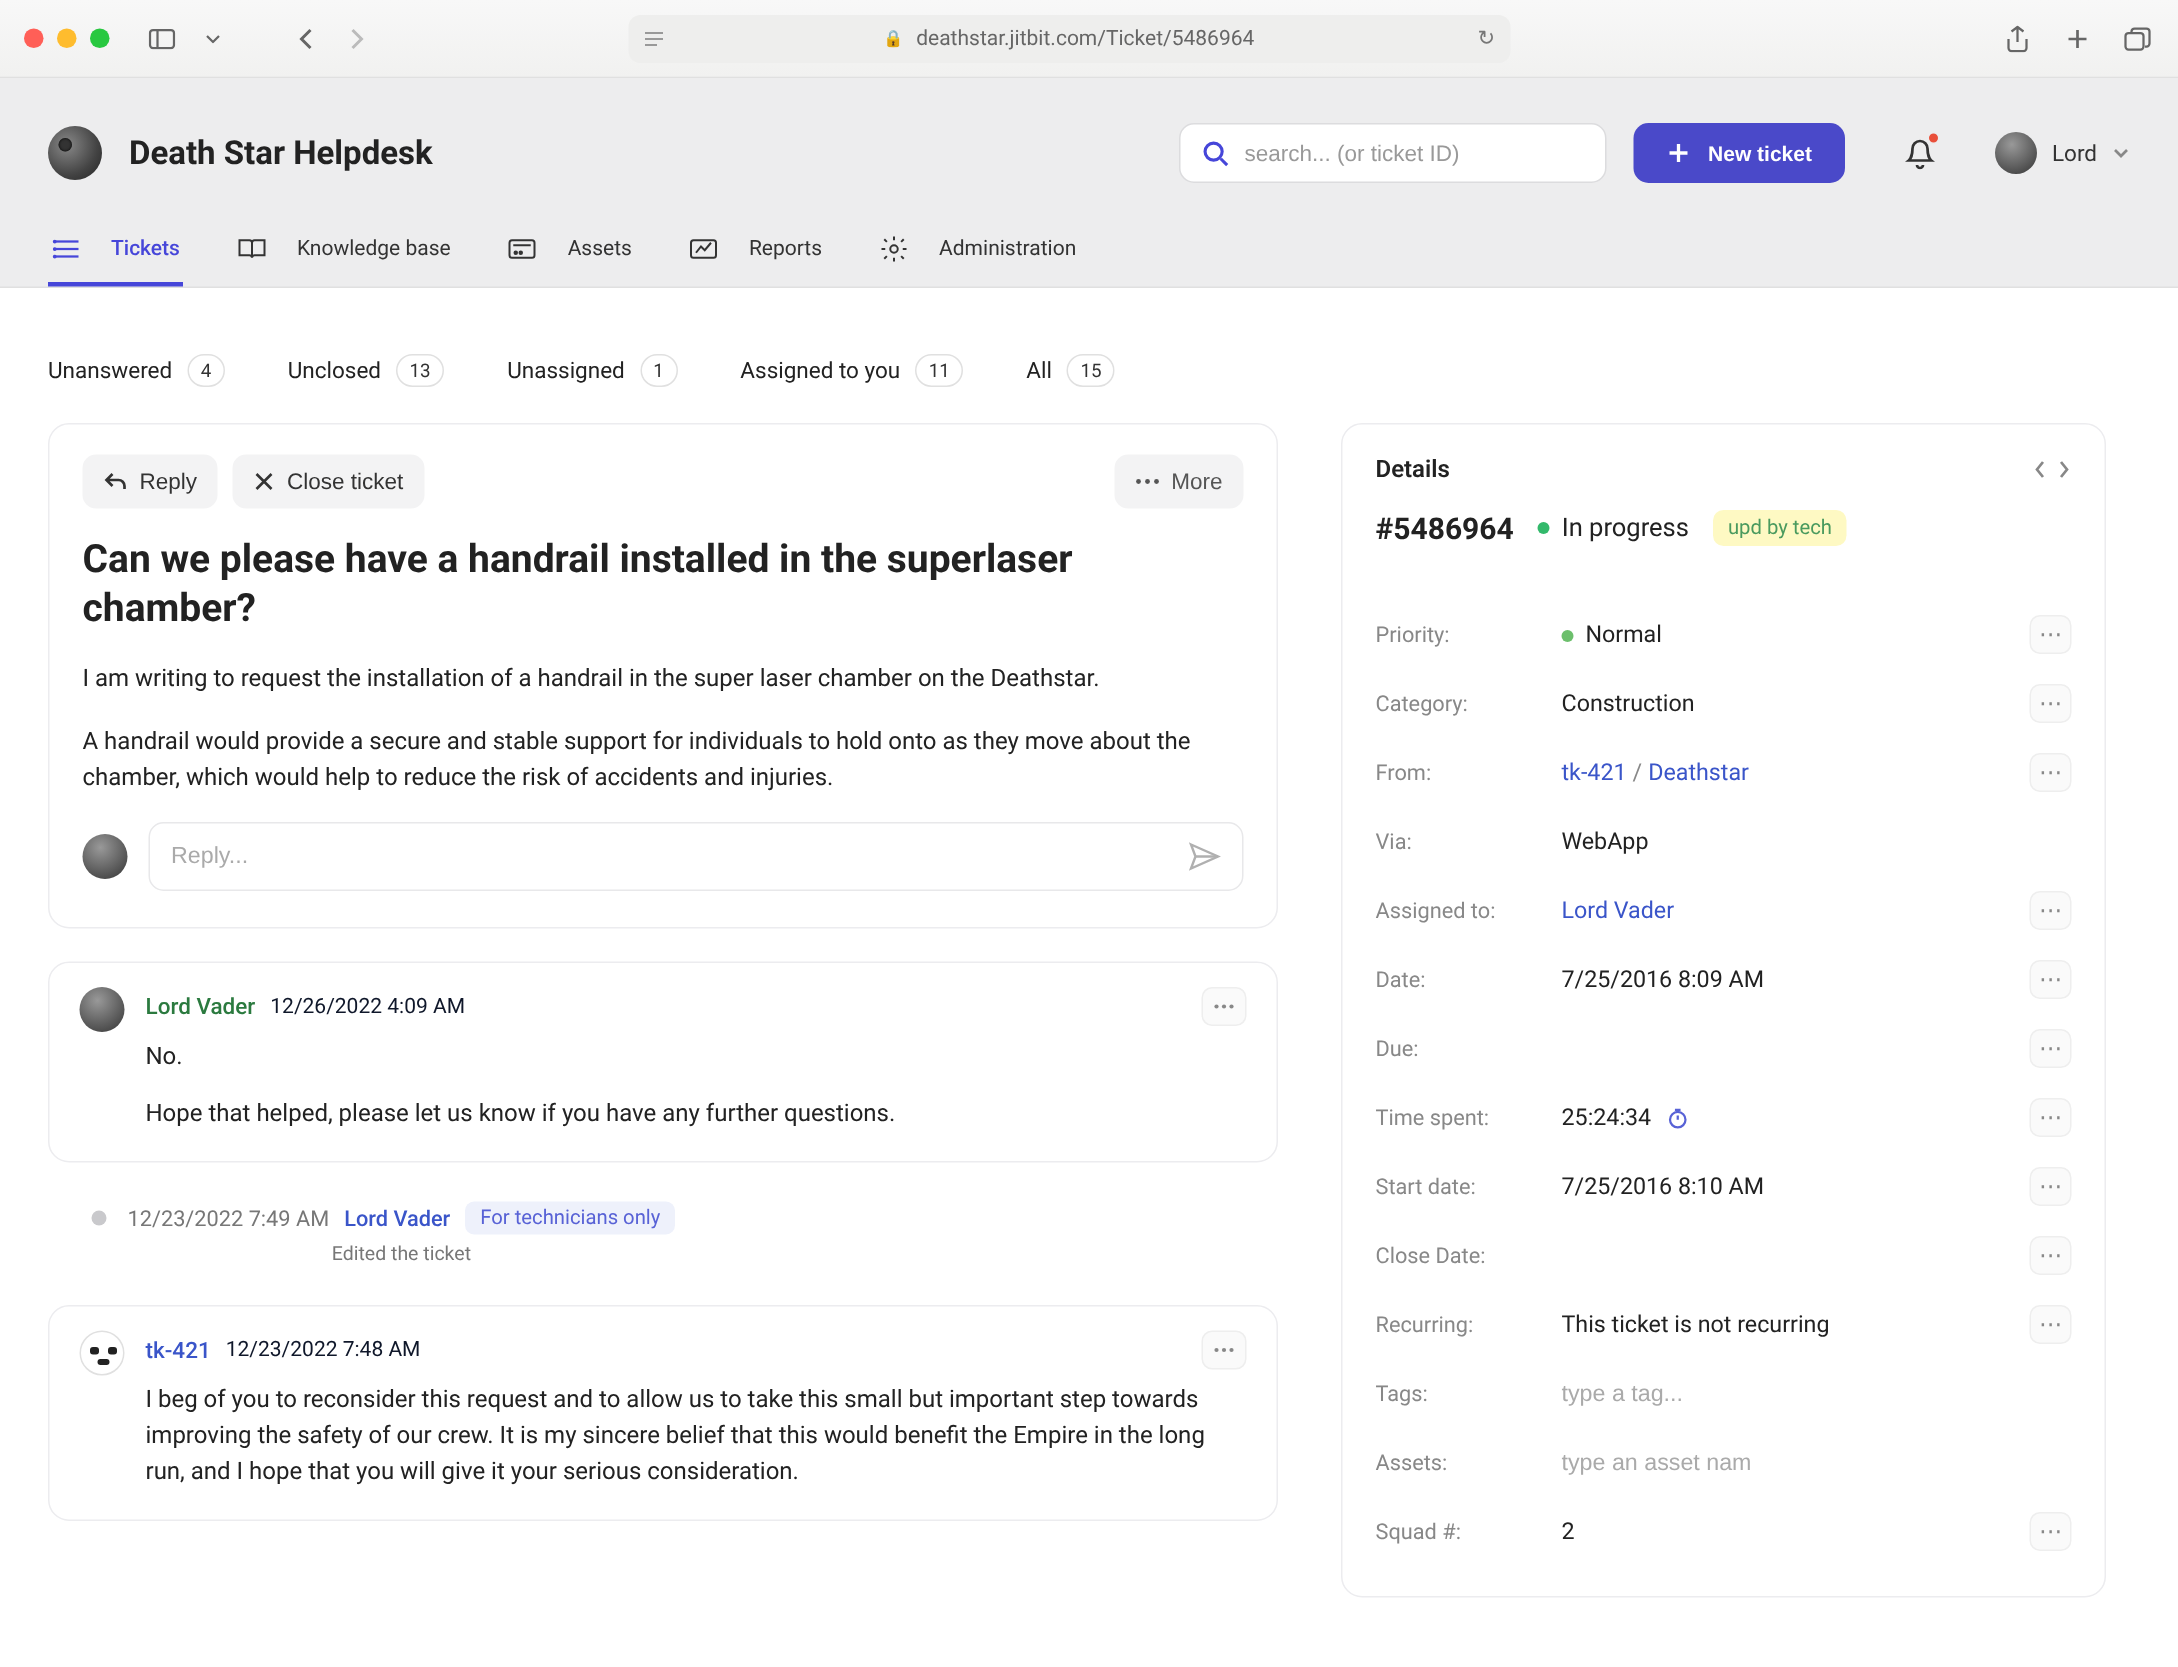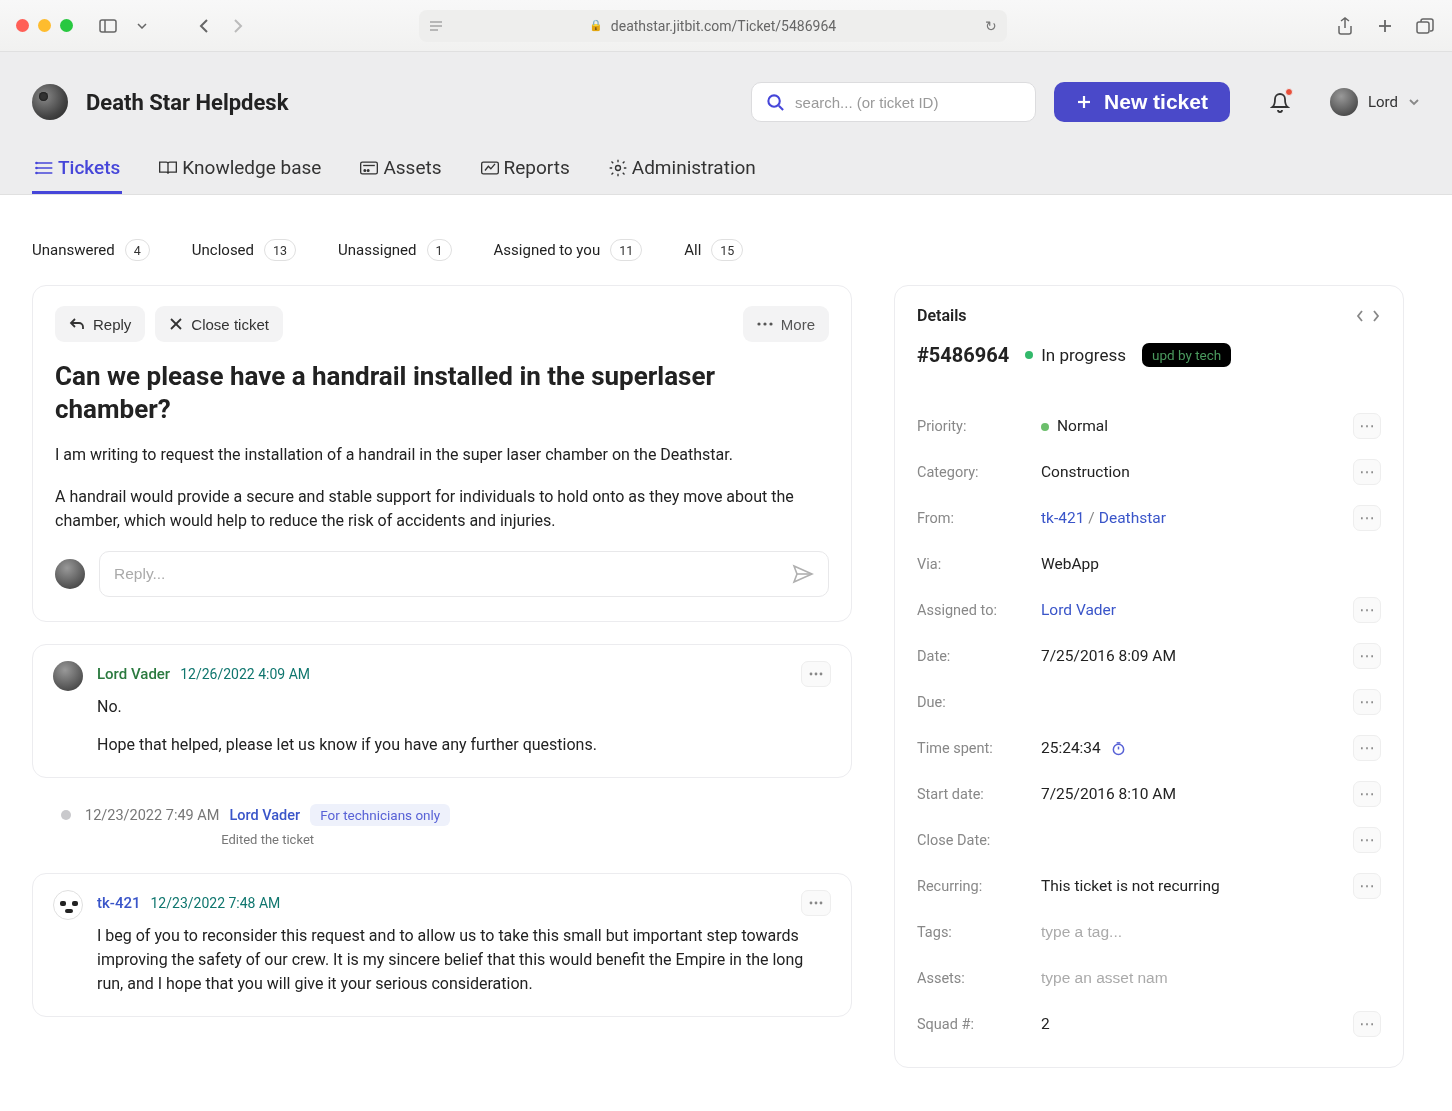--- a/index.html
+++ b/index.html
@@ -22,29 +22,29 @@
   .app { height: calc(1111px - 52px); display:flex; flex-direction:column; }
   .header { background:#ededee; padding: 18px 32px 0 32px; border-bottom:1px solid #e0e0e0; }
   .header-top { display:flex; align-items:center; gap: 18px; height: 64px; }
   .logo { width:36px; height:36px; border-radius:50%; background: radial-gradient(circle at 35% 35%, #888, #444 60%, #222); position:relative; }
   .logo::after { content:""; position:absolute; top:8px; left:7px; width:9px; height:9px; border-radius:50%; background:#333; box-shadow: inset 0 0 2px #000; }
   .title { font-size:22px; font-weight:700; flex:1; }
   .search { width:285px; height:40px; background:#fff; border:1px solid #dcdcde; border-radius:10px; display:flex; align-items:center; padding:0 14px; gap:10px; color:#777; }
   .search svg { color:#4646d9; }
   .search input { border:none; outline:none; font-size:15px; flex:1; background:transparent; color:#333; }
   .search input::placeholder { color:#999; }
-  .newticket { height:40px; background:#4a49c9; color:#fff; border:none; border-radius:10px; padding:0 22px; display:flex; align-items:center; gap:12px; font-size:21px; font-weight:600; cursor:pointer; }
+  .newticket { height:40px; background:#4a49c9; color:#fff; border:none; border-radius:10px; padding:0 22px; display:flex; align-items:center; gap:12px; font-size:14px; font-weight:600; cursor:pointer; }
   .bell { position:relative; width:24px; height:24px; display:flex; align-items:center; justify-content:center; margin: 0 20px; }
   .bell .dot { position:absolute; top:-2px; right:-1px; width:8px; height:8px; background:#e94f3a; border-radius:50%; border:1.5px solid #ededee; }
   .userbtn { display:flex; align-items:center; gap:10px; cursor:pointer; }
   .userbtn .avatar { width:28px; height:28px; border-radius:50%; background: radial-gradient(circle at 40% 30%, #999, #333); }
   .userbtn .name { font-size:15px; color:#333; }
 
   .tabs { display:flex; gap:34px; margin-top:10px; }
-  .tab { display:flex; align-items:center; gap:4px; padding: 12px 2px; color:#333; font-size:19px; cursor:pointer; border-bottom:3px solid transparent; }
+  .tab { display:flex; align-items:center; gap:20px; padding: 12px 2px; color:#333; font-size:14px; cursor:pointer; border-bottom:3px solid transparent; }
   .tab.active { color:#4646d9; border-bottom-color:#4646d9; font-weight:500; }
   .tab svg { width:20px; height:20px; }
 
   .filters { display:flex; gap:42px; padding: 18px 32px; align-items:center;margin-top:26px; }
   .filter { display:flex; align-items:center; gap:10px; font-size:15px; color:#222; cursor:pointer; }
   .pill { min-width:24px; height:22px; padding:0 8px; border:1px solid #e0e0e0; border-radius:11px; background:#fff; font-size:12.5px; display:flex; align-items:center; justify-content:center; color:#333; }
 
   .content { flex:1; display:flex; gap:42px; padding: 6px 32px 20px 32px; overflow:hidden; align-items:flex-start; }
   .main { width: 820px; display:flex; flex-direction:column; gap:22px; }
   .card { background:#fff; border:1px solid #ececef; border-radius:14px; }
@@ -60,21 +60,21 @@
   .reply-input { flex:1; height:46px; border:1px solid #e8e8ea; border-radius:10px; display:flex; align-items:center; padding:0 14px; }
   .reply-input input { border:none; outline:none; flex:1; font-size:15.5px; }
   .reply-input input::placeholder { color:#aaa; }
   .send { color:#b0b0b0; }
 
   .comment { padding: 16px 20px 20px 20px; display:flex; gap:14px; }
   .comment .body { flex:1; }
   .comment .meta { display:flex; align-items:center; gap:10px; margin-bottom:8px; }
   .comment .author { color:#2b7a3f; font-size:15px; font-weight:500; }
   .comment.customer .author { color:#3a55c9; }
-  .comment .ts { color:#0f766e; font-size:14px; }
+  .comment .ts { color:#0f172a; font-size:14px; }
   .comment .more-dots { margin-left:auto; width:30px; height:26px; border:1px solid #eee; border-radius:7px; background:#fafafa; display:flex; align-items:center; justify-content:center; color:#888; cursor:pointer; }
   .comment p { font-size:16px; line-height:1.5; margin-bottom:14px; color:#222; }
   .comment p:last-child { margin-bottom:0; }
 
   .log { display:flex; align-items:flex-start; gap:14px; padding: 4px 20px; }
   .log .dot { width:10px; height:10px; background:#c9c9cc; border-radius:50%; margin-top:6px; flex-shrink:0; margin-left:9px; }
   .log .text { font-size:14.5px; color:#777; display:flex; flex-wrap:wrap; align-items:center; gap:10px; }
   .log .badge { background:#eef1fb; color:#5862d6; padding:3px 10px; border-radius:6px; font-size:13.5px; }
   .log .author-l { color:#3a55c9; font-weight:500; }
   .log-sub { font-size:13px; color:#777; margin-top:6px;text-align:center; }
@@ -82,21 +82,21 @@
   
   .sidebar { width:510px; }
   .details { padding: 20px 22px; }
   .details-hd { display:flex; align-items:center; margin-bottom:18px; }
   .details-hd h3 { font-size:16px; font-weight:600; }
   .nav-arrows { margin-left:auto; display:flex; gap:6px; color:#888; }
   .idrow { display:flex; align-items:center; gap:16px; margin-bottom:36px; }
   .tid { font-size:20px; font-weight:700; }
   .status { display:flex; align-items:center; gap:8px; font-size:17px; }
   .status::before { content:""; width:8px; height:8px; background:#33b96b; border-radius:50%; }
-  .chip { background:#000000; color:#4a9a5e; padding:4px 10px; border-radius:7px; font-size:13.5px; }
+  .chip { background:#fef9c3; color:#4a9a5e; padding:4px 10px; border-radius:7px; font-size:13.5px; }
   .field { display:flex; align-items:center; min-height:46px; font-size:15.5px;gap:12px; }
   .field .label { width:112px; color:#888; font-size:14.5px; }
   .field .value { flex:1; color:#222; }
   .field .value.link { color:#3a55c9; }
   .field .value .slash { color:#888; margin:0 4px; }
   .field .dots { width:28px; height:26px; border:1px solid #eee; background:#fafafa; border-radius:7px; display:flex; align-items:center; justify-content:center; color:#888; cursor:pointer; }
   .priority-val::before { content:""; display:inline-block; width:8px; height:8px; background:#6cbf6c; border-radius:50%; margin-right:8px; vertical-align:middle; }
   .field input.ghost { border:none; outline:none; font-size:15.5px; color:#333; width:100%; }
   .field input.ghost::placeholder { color:#aaa; }
   .timer-icon { display:inline-flex; margin-left:6px; color:#5862d6; vertical-align:middle; }

